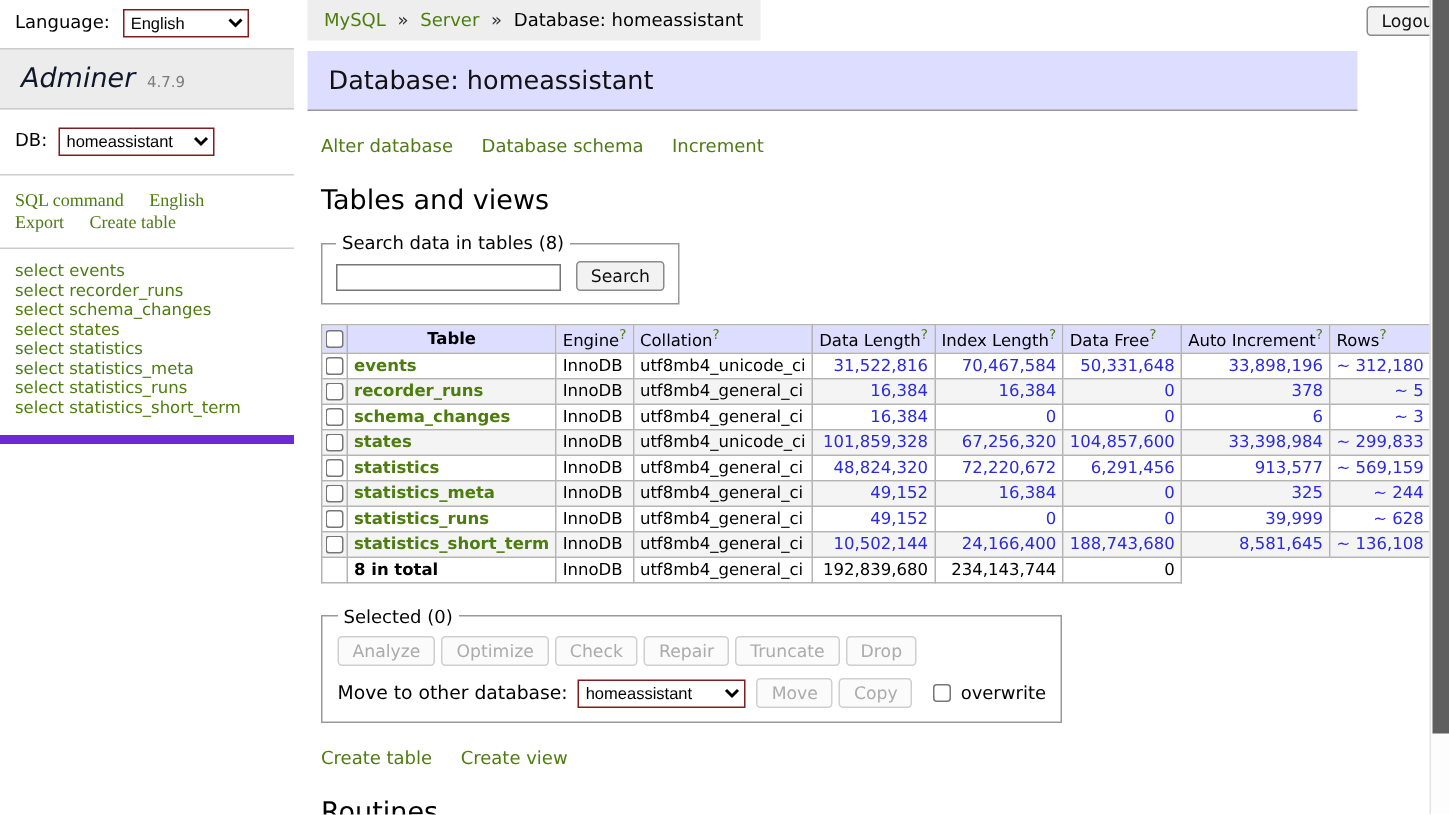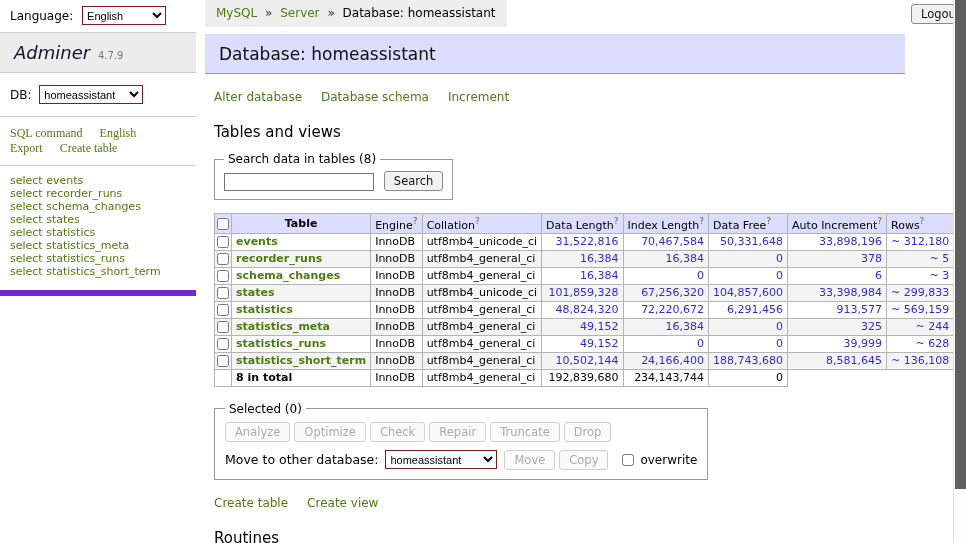--- a/index.html
+++ b/index.html
@@ -40,21 +40,21 @@
   #scroll-thumb { position:absolute; left:1px; top:0; width:11px; height:489px; background:#5f5f5f; }
 
   
   #main { position:absolute; left:205px; top:0; width:700px; }
   #breadcrumb { display:inline-block; background:#eee; padding:6px 11px 7px; font-size:12px; }
   #breadcrumb .sep { color:#333; margin:0 4px; }
   #titlebar { margin-top:7px; background:#ddddff; border-bottom:1px solid #999; padding:10px 0 9px 14px; font-size:17px; color:#111; }
   .content { padding-left:9px; }
   .linkrow { margin-top:16px; }
   .linkrow a { margin-right:19px; font-size:12px; }
-  h3 { font-size:15px; font-weight:400; margin-top:19px; }
+  h3 { font-size:18px; font-weight:400; margin-top:19px; }
 
   fieldset { display:inline-block; border:1px solid #999; padding:5px 9px 8px; margin-top:11px; }
   legend { font-size:12px; padding:0 4px; }
   .search-input { width:150px; height:18px; border:1px solid #767676; font-size:11px; padding:1px 3px; font-family:inherit; }
   .search-btn { margin-left:6px; }
 
   
   table { margin-top:13px; border-collapse:collapse; table-layout:fixed; font-size:11px; }
   th,td { border:1px solid #b4b4b4; padding:1px 4px; height:17px; overflow:hidden; white-space:nowrap; }
   thead th { background:#ddddff; font-weight:400; text-align:left; }

